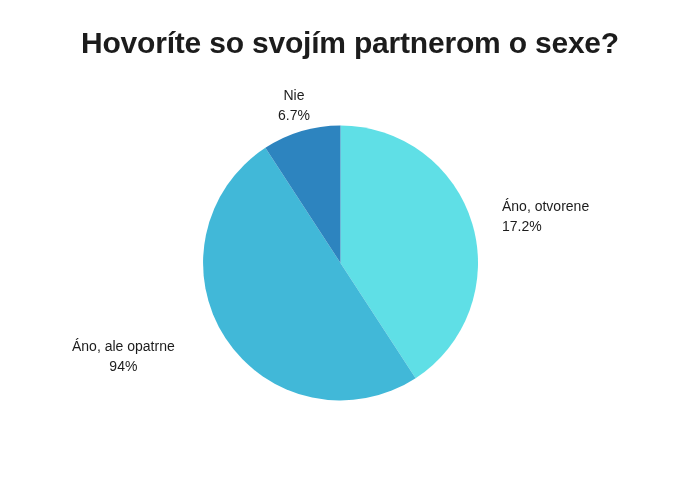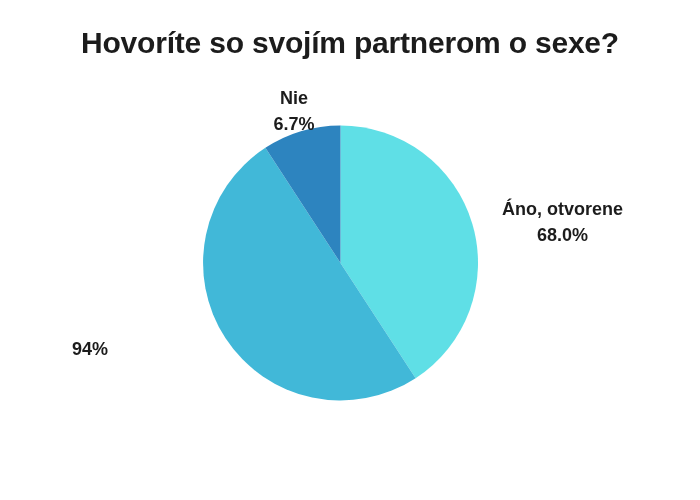--- a/index.html
+++ b/index.html
@@ -36,37 +36,36 @@
   }
   .pie-svg {
     position: absolute;
     left: 0;
     top: 0;
     width: 700px;
     height: 500px;
   }
   .slice-label {
     position: absolute;
-    font-size: 18px;
-    font-weight: bold;
+    font-size: 14px;
+    font-weight: normal;
     color: #1c1c1c;
     line-height: 1.45;
     white-space: nowrap;
   }
   .slice-label .label-name {
     display: block;
   }
   .slice-label .label-pct {
     display: block;
   }
   
   #label-0 {
     left: 502px;
     top: 196px;
-    text-align: center;
   }
   
   #label-1 {
     left: 72px;
     top: 336px;
     text-align: center;
   }
   
   #label-2 {
     left: 262px;
@@ -85,24 +84,25 @@
   <svg class="pie-svg" viewBox="0 0 700 500">
     <g id="pie-slices">
         <path d="M 340.5 263 L 340.50 125.50 A 137.5 137.5 0 0 1 415.63 378.16 Z" fill="#5fdfe6"></path>
         <path d="M 340.5 263 L 415.63 378.16 A 137.5 137.5 0 0 1 265.37 147.84 Z" fill="#41b8d8"></path>
         <path d="M 340.5 263 L 265.37 147.84 A 137.5 137.5 0 0 1 340.50 125.50 Z" fill="#2d84bf"></path>
       </g>
   </svg>
 
   <div class="slice-label" id="label-0">
     <span class="label-name">Áno, otvorene</span>
-    <span class="label-pct">68.0%</span>
+    <span class="label-pct">17.2%</span>
   </div>
 
   <div class="slice-label" id="label-1">
+    <span class="label-name">Áno, ale opatrne</span>
     <span class="label-pct">94%</span>
   </div>
 
   <div class="slice-label" id="label-2">
     <span class="label-name">Nie</span>
     <span class="label-pct">6.7%</span>
   </div>
 
 </div>
 

